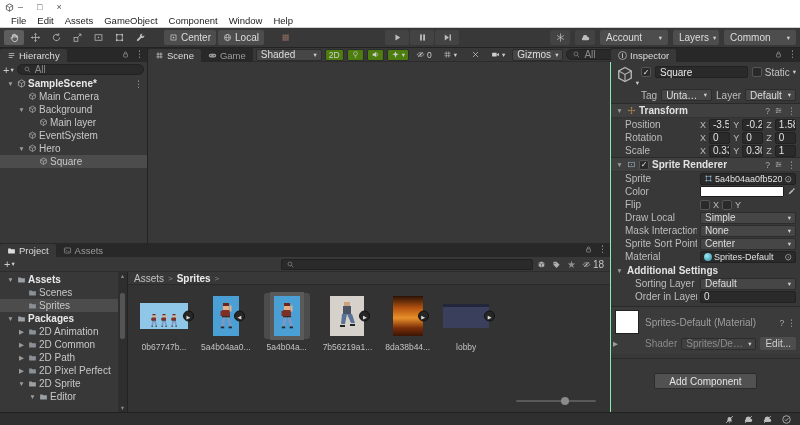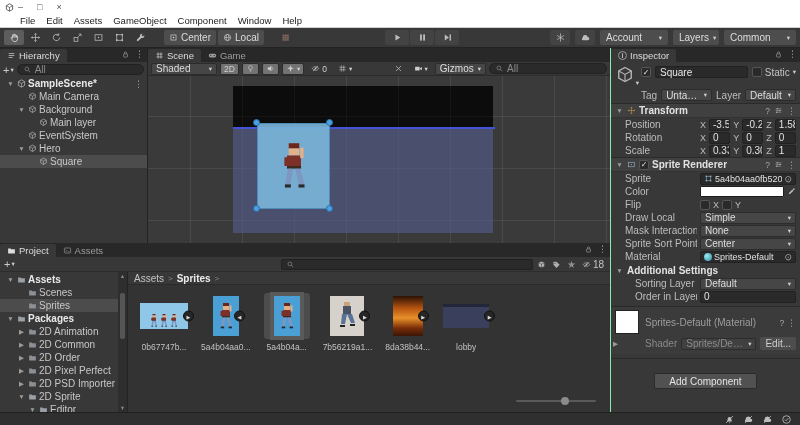--- a/index.html
+++ b/index.html
@@ -5,21 +5,21 @@
   *{box-sizing:border-box;margin:0;padding:0}
   html,body{width:800px;height:425px;overflow:hidden}
   body{font-family:"Liberation Sans",sans-serif;font-size:10px;color:#c8c8c8;background:#383838}
   .ic{width:11px;height:11px;flex:none}
   .ic.s{width:9px;height:9px}
   
   .titlebar{height:14px;background:#fff;color:#222;display:flex;align-items:center;gap:4px;padding:0 5px;font-size:9.5px}
   .titlebar .uicon{width:9px;height:9px;color:#222}
   .title-text{flex:1;white-space:nowrap;overflow:hidden}
   .winbtns{display:flex;gap:14px;color:#555;padding-right:6px;font-size:9px}
-  .menubar{height:14px;background:#fff;color:#222;display:flex;align-items:center;gap:11px;padding:0 20px;font-size:9.5px;border-bottom:1px solid #cfcfcf}
+  .menubar{height:14px;background:#fff;color:#222;display:flex;align-items:center;gap:11px;padding:0 11px;font-size:9.5px;border-bottom:1px solid #cfcfcf}
   
   .toolbar{height:20px;background:#383838;border-bottom:1px solid #232323;display:flex;align-items:center;padding:0 4px;position:relative;color:#c0c0c0}
   .tgroup{display:flex;align-items:center;gap:1px}
   .tbtn{height:15px;min-width:20px;display:flex;align-items:center;justify-content:center;border-radius:2px;color:#bdbdbd}
   .tbtn.sel{background:#5d5d5d;color:#eee}
   .pillbtn{height:15px;background:#4d4d4d;border-radius:2px;display:flex;align-items:center;gap:3px;padding:0 5px;color:#ddd}
   .playgrp{position:absolute;left:385px;display:flex;gap:1px}
   .playgrp .tbtn{background:#434343;min-width:24px}
   .tb-right{position:absolute;right:4px;display:flex;gap:5px;align-items:center}
   .ddbtn{height:15px;background:#4d4d4d;border-radius:2px;display:flex;align-items:center;justify-content:space-between;gap:4px;padding:0 6px;color:#ddd}
@@ -40,24 +40,24 @@
   .plusbtn{display:flex;align-items:center;gap:1px;color:#ccc}
   .searchpill{flex:1;height:11px;background:#2a2a2a;border:1px solid #212121;border-radius:7px;display:flex;align-items:center;gap:3px;padding:0 5px;color:#8b8b8b}
   .treelist{flex:1;overflow:hidden;position:relative}
   .trow{height:13px;display:flex;align-items:center;gap:2px;padding-left:calc(6px + var(--ind,0)*11px);white-space:nowrap;position:relative}
   .trow.selected{background:#4c4c4c}
   .trow.bold .tlabel{color:#e8e8e8;font-weight:bold}
   .tarrow{width:9px;font-size:6.5px;color:#9a9a9a;text-align:center;flex:none}
   .tlabel{overflow:hidden;text-overflow:ellipsis}
   .trow .rowkebab{position:absolute;right:4px;color:#aaa;font-size:9px}
   
-  .scenepanel{flex:1;display:flex;flex-direction:column;min-width:0}
+  .scenepanel{flex:1;display:flex;flex-direction:row;min-width:0}
   .scenebar{height:14px;background:#383838;border-bottom:1px solid #2c2c2c;display:flex;align-items:center;gap:3px;padding:0 3px;flex:none}
   .sdd{height:12px;background:#464646;border:1px solid #2c2c2c;border-radius:2px;display:flex;align-items:center;gap:4px;padding:0 4px;color:#ddd}
-  .sbtn{height:12px;min-width:16px;background:#737373;border:1px solid #2c2c2c;border-radius:2px;display:flex;align-items:center;justify-content:center;gap:2px;padding:0 3px;color:#cfcfcf;font-size:8.5px}
+  .sbtn{height:12px;min-width:16px;background:#4d7c0f;border:1px solid #2c2c2c;border-radius:2px;display:flex;align-items:center;justify-content:center;gap:2px;padding:0 3px;color:#cfcfcf;font-size:8.5px}
   .sbtn.flat{background:transparent;border-color:transparent}
   .spacer{flex:1}
   .viewport{flex:1;position:relative;background:#3a3a3a;overflow:hidden}
   .vgrid{position:absolute;inset:0;background-image:linear-gradient(rgba(180,180,180,.07) 1px,transparent 1px),linear-gradient(90deg,rgba(180,180,180,.07) 1px,transparent 1px);background-size:52px 52px;background-position:-10px -12px}
   .cam-black{position:absolute;left:85px;top:10px;width:260px;height:42px;background:#0c0c0c}
   .cam-navy{position:absolute;left:85px;top:52px;width:260px;height:105px;background:#4a4f6e}
   .blueline{position:absolute;left:85px;top:51px;width:262px;height:2px;background:#4353d8}
   .vgrid2{position:absolute;inset:0;background-image:linear-gradient(rgba(200,200,200,.05) 1px,transparent 1px),linear-gradient(90deg,rgba(200,200,200,.05) 1px,transparent 1px);background-size:52px 52px;background-position:-10px -12px}
   .spriteobj{position:absolute;left:109px;top:47px;width:73px;height:86px;background:rgba(120,180,216,.92);border:1px solid rgba(70,130,180,.8);display:flex;align-items:center;justify-content:center}
   .handle{position:absolute;width:7px;height:7px;border-radius:50%;background:#4aa0e0;border:1px solid #2b6ea8}
@@ -737,40 +737,32 @@
                 </svg>
                 <span class="tlabel">2D Common</span>
               </div>
 
               <div class="trow" style="--ind: 1;">
                 <span class="tarrow">▶</span>
 
                 <svg class="ic s" style="color:#8a9096">
                   <use href="#i-folder"></use>
                 </svg>
-                <span class="tlabel">2D Order</span>
+                <span class="tlabel">2D Path</span>
               </div>
 
               <div class="trow" style="--ind: 1;">
                 <span class="tarrow">▶</span>
 
                 <svg class="ic s" style="color:#8a9096">
                   <use href="#i-folder"></use>
                 </svg>
                 <span class="tlabel">2D Pixel Perfect</span>
               </div>
 
-              <div class="trow" style="--ind: 1;">
-                <span class="tarrow">▶</span>
-
-                <svg class="ic s" style="color:#8a9096">
-                  <use href="#i-folder"></use>
-                </svg>
-                <span class="tlabel">2D PSD Importer</span>
-              </div>
 
               <div class="trow" style="--ind: 1;">
                 <span class="tarrow">▼</span>
                 <svg class="ic s" style="color:#9aa0a6">
                   <use href="#i-folder"></use>
                 </svg>
 
                 <span class="tlabel">2D Sprite</span>
               </div>
 

